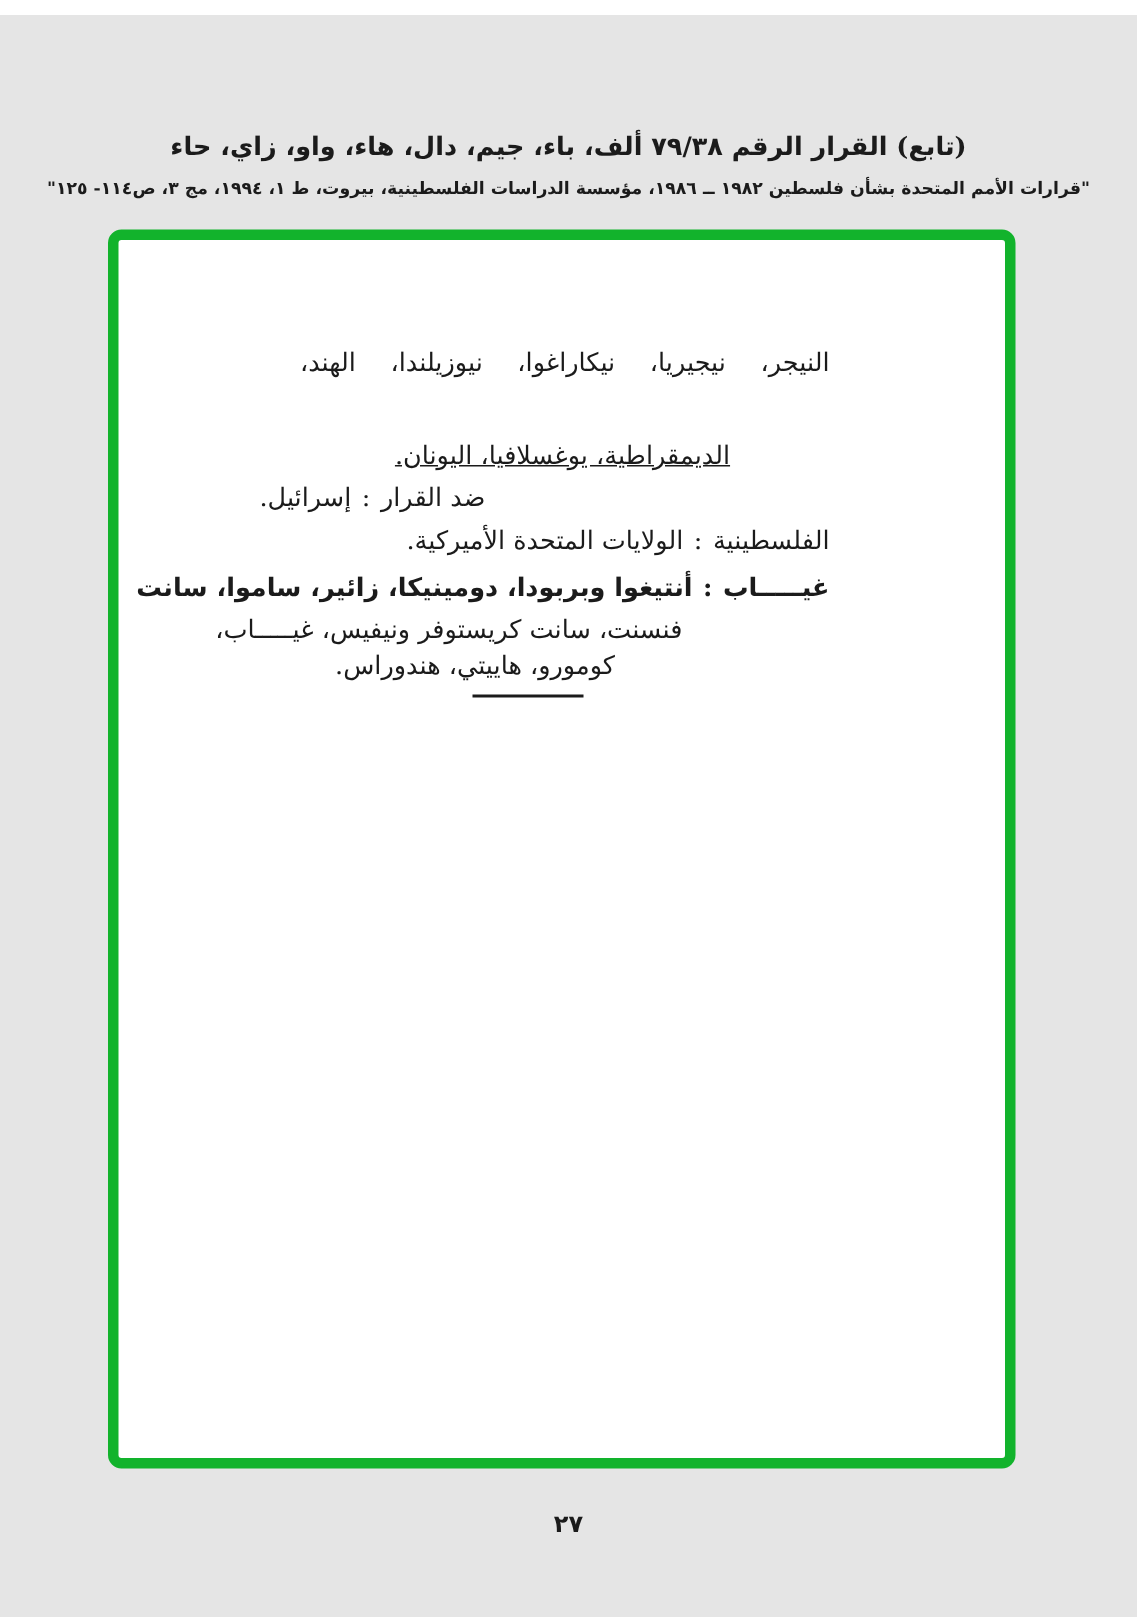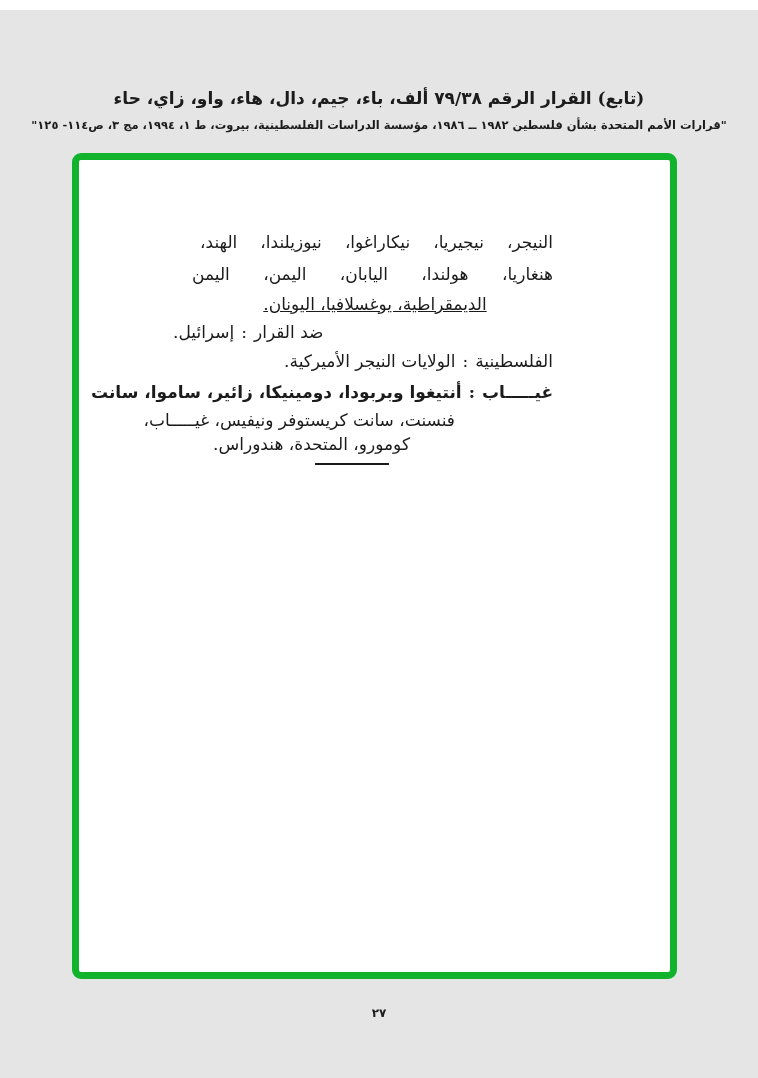--- a/index.html
+++ b/index.html
@@ -71,57 +71,56 @@
   .end-rule {
     position: absolute;
     top: 243px; right: 166px;
     width: 74px; height: 0;
     border-top: 2px solid #1b1b1b;
   }
   .page-number {
     position: absolute;
     top: 996px; left: 0; right: 0;
     text-align: center;
-    font-size: 12px;
+    font-size: 16px;
     font-weight: bold;
   }
 </style>
 </head>
 <body>
 
 <div class="page">
 
   <div class="doc-title">(تابع) القرار الرقم ٧٩/٣٨ ألف، باء، جيم، دال، هاء، واو، زاي، حاء</div>
 
   <div class="doc-source">"قرارات الأمم المتحدة بشأن فلسطين ١٩٨٢ ــ ١٩٨٦، مؤسسة الدراسات الفلسطينية، بيروت، ط ١، ١٩٩٤، مج ٣، ص١١٤- ١٢٥"</div>
 
   <div class="green-frame">
     <div class="vote-block">
 
       <div class="tline just l1">النيجر، نيجيريا، نيكاراغوا، نيوزيلندا، الهند،</div>
 
-      <div class="tline just l2">هنغاريا، هولندا، اليابان، اليمن، اليمن</div>
 
       <div class="tline l3">الديمقراطية، يوغسلافيا، اليونان.</div>
 
       <div class="tline l4">
         <span>ضد القرار</span><span class="row-sep">:</span><span>إسرائيل.</span>
       </div>
 
       <div class="tline l5">
-        <span>الفلسطينية</span><span class="row-sep">:</span><span>الولايات النيجر الأميركية.</span>
+        <span>الفلسطينية</span><span class="row-sep">:</span><span>الولايات المتحدة الأميركية.</span>
       </div>
 
       <div class="tline just l6">
         <span>غيـــــاب</span><span class="row-sep">:</span><span>أنتيغوا وبربودا، دومينيكا، زائير، ساموا، سانت</span>
       </div>
 
       <div class="tline just l7">فنسنت، سانت كريستوفر ونيفيس، غيـــــاب،</div>
 
-      <div class="tline l8">كومورو، المتحدة، هندوراس.</div>
+      <div class="tline l8">كومورو، هاييتي، هندوراس.</div>
 
       <div class="end-rule"></div>
     </div>
   </div>
 
   <div class="page-number">٢٧</div>
 
 </div>
 
 </body></html>

